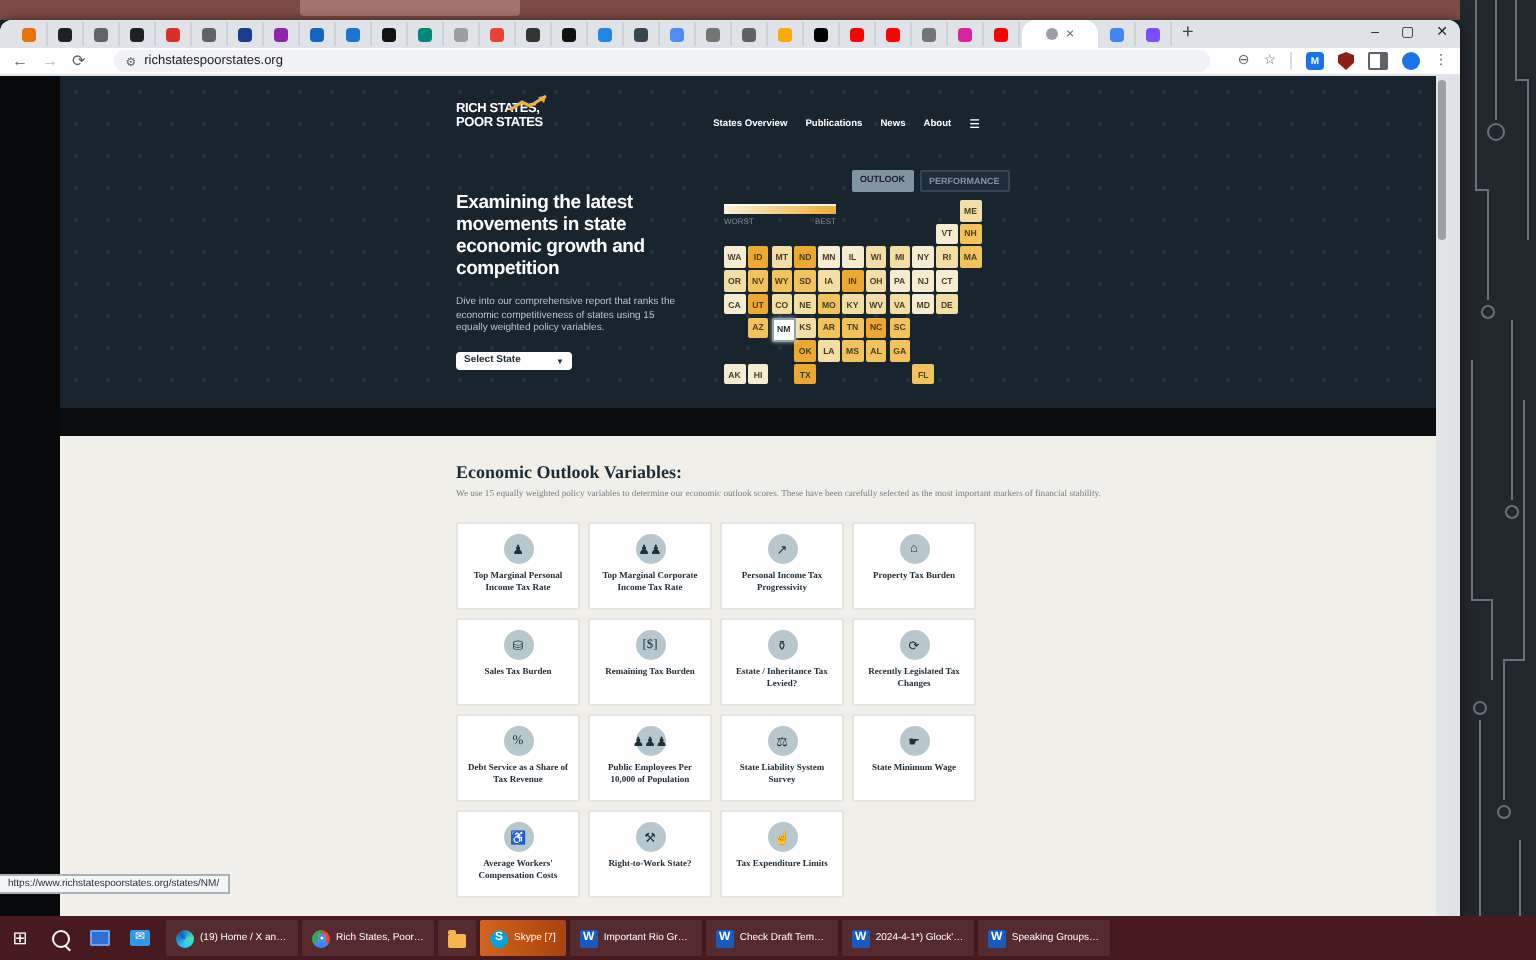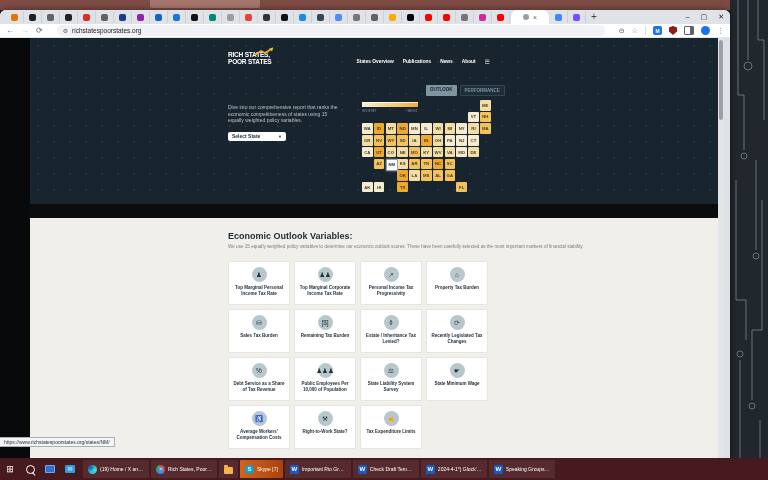--- a/index.html
+++ b/index.html
@@ -33,21 +33,21 @@
   #ext-shield{width:8px;height:9px;background:#8c1d18;clip-path:polygon(50% 0,100% 18%,100% 60%,50% 100%,0 60%,0 18%);margin-left:7px;}
   #side-panel{width:8px;height:7px;border:1px solid #5f6368;border-radius:1px;box-shadow:inset -3px 0 0 #5f6368;margin-left:7px;}
   #avatar{width:9px;height:9px;border-radius:50%;background:#1a73e8;margin-left:7px;}
   
   #viewport{position:absolute;left:0;top:28px;width:730px;height:420px;overflow:hidden;background:#dee1e6;}
   #page-left-black{position:absolute;left:0;top:0;width:30px;height:420px;background:#08090a;}
   #site{position:absolute;left:30px;top:0;width:688px;height:420px;background:#f0efe9;}
   #hero{position:absolute;left:0;top:0;width:688px;height:166px;background:#18252f;
     background-image:radial-gradient(rgba(255,255,255,.06) 1px,transparent 1.3px);background-size:16px 16px;}
   #hero-band{position:absolute;left:0;top:166px;width:688px;height:14px;background:#0a0c0d;}
-  #white-section{position:absolute;left:0;top:180px;width:688px;height:240px;background:#f0efe9;}
+  #white-section{position:absolute;left:0;top:180px;width:688px;height:240px;background:#f0efe9;font-family:Liberation Serif, serif;}
   
   #logo{position:absolute;left:198px;top:13px;color:#fff;font-weight:bold;font-size:6.5px;line-height:7px;letter-spacing:-.2px;}
   #logo-arrow{position:absolute;left:26px;top:-4px;}
   #site-nav{position:absolute;left:198px;top:20px;width:262px;display:flex;justify-content:flex-end;gap:9px;align-items:center;}
   .nav-item{color:#fff;font-size:4.8px;font-weight:bold;}
   #nav-menu-icon{color:#fff;font-size:6px;}
   
   #hero-left{position:absolute;left:198px;top:58px;width:124px;}
   #hero-headline{color:#fff;font-size:9.5px;line-height:11px;font-weight:bold;letter-spacing:-.2px;margin:0;}
   #hero-desc{color:#b9c2c8;font-size:5px;line-height:6.5px;margin:8px 0 0 0;width:116px;}
@@ -281,20 +281,21 @@
           <div id="site-nav">
               <span class="nav-item">States Overview</span>
               <span class="nav-item">Publications</span>
               <span class="nav-item">News</span>
               <span class="nav-item">About</span>
 
             <span id="nav-menu-icon">☰</span>
           </div>
 
           <div id="hero-left">
+            <h1 id="hero-headline">Examining the latest movements in state economic growth and competition</h1>
             <p id="hero-desc">Dive into our comprehensive report that ranks the economic competitiveness of states using 15 equally weighted policy variables.</p>
             <div id="select-state">
               <span id="select-state-label">Select State</span>
               <span id="select-caret">▼</span>
             </div>
           </div>
 
           <div id="map-toggle">
               <span class="toggle-btn toggle-active">OUTLOOK</span>
               <span class="toggle-btn toggle-inactive">PERFORMANCE</span>

